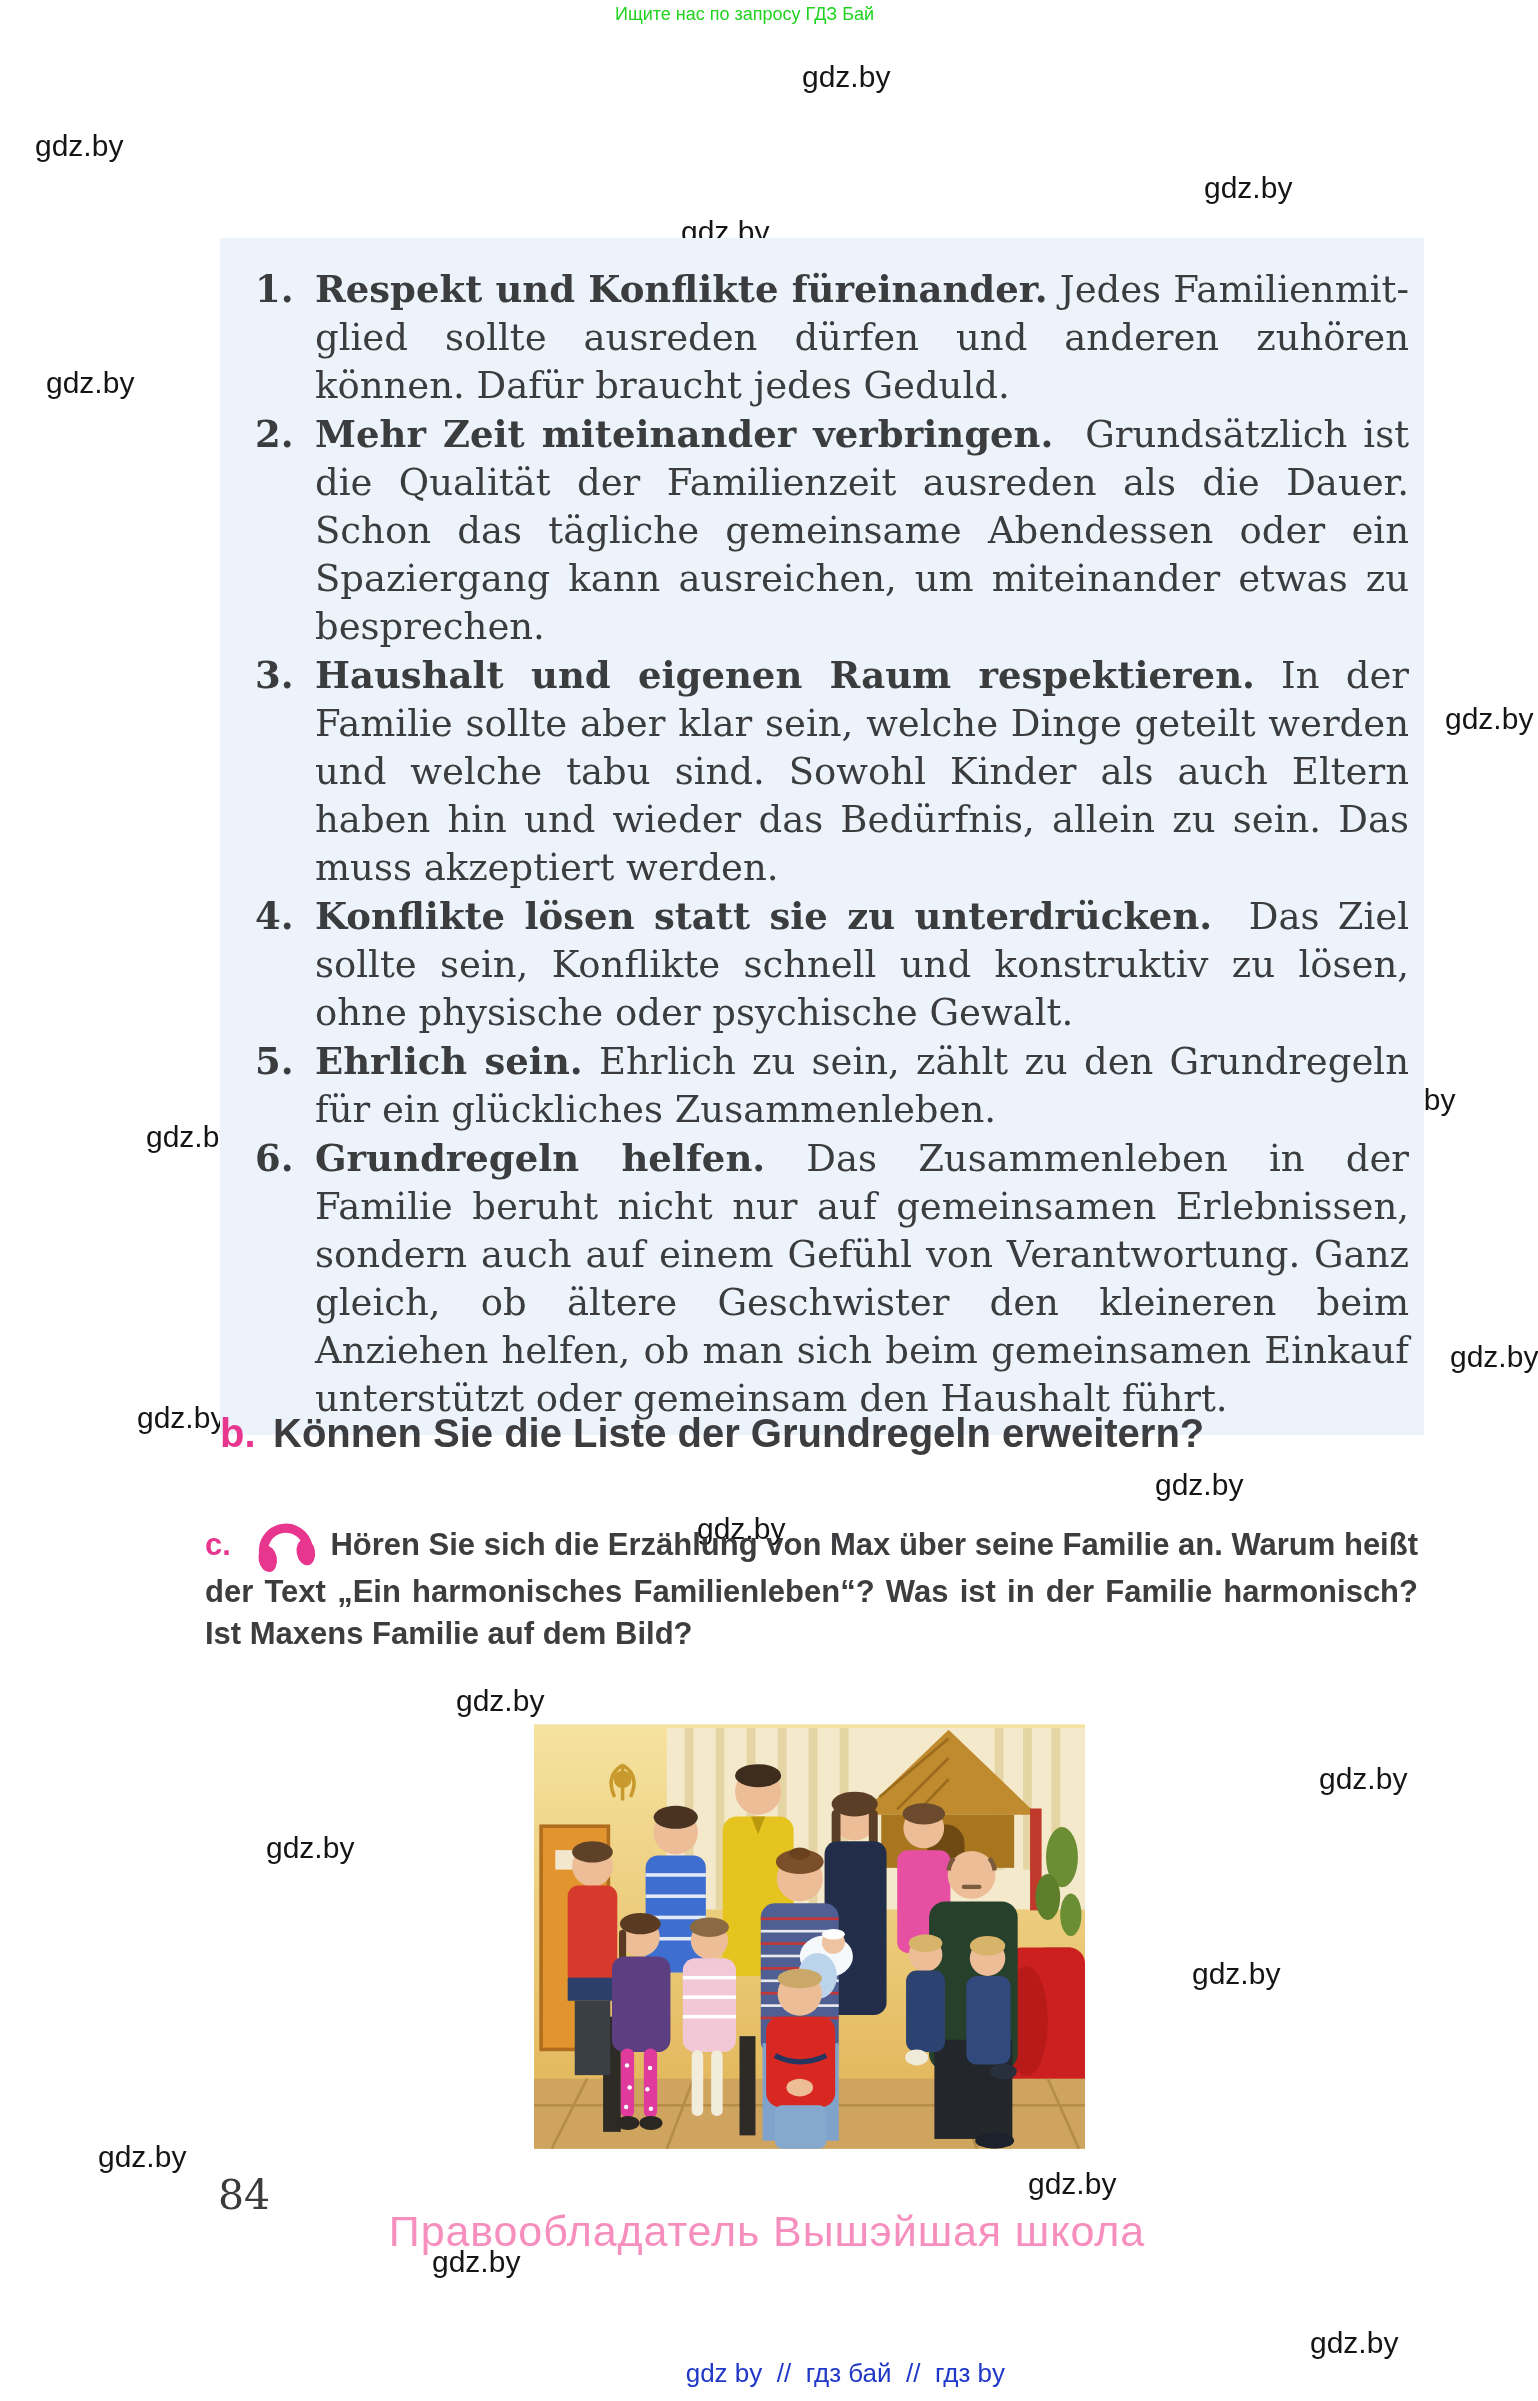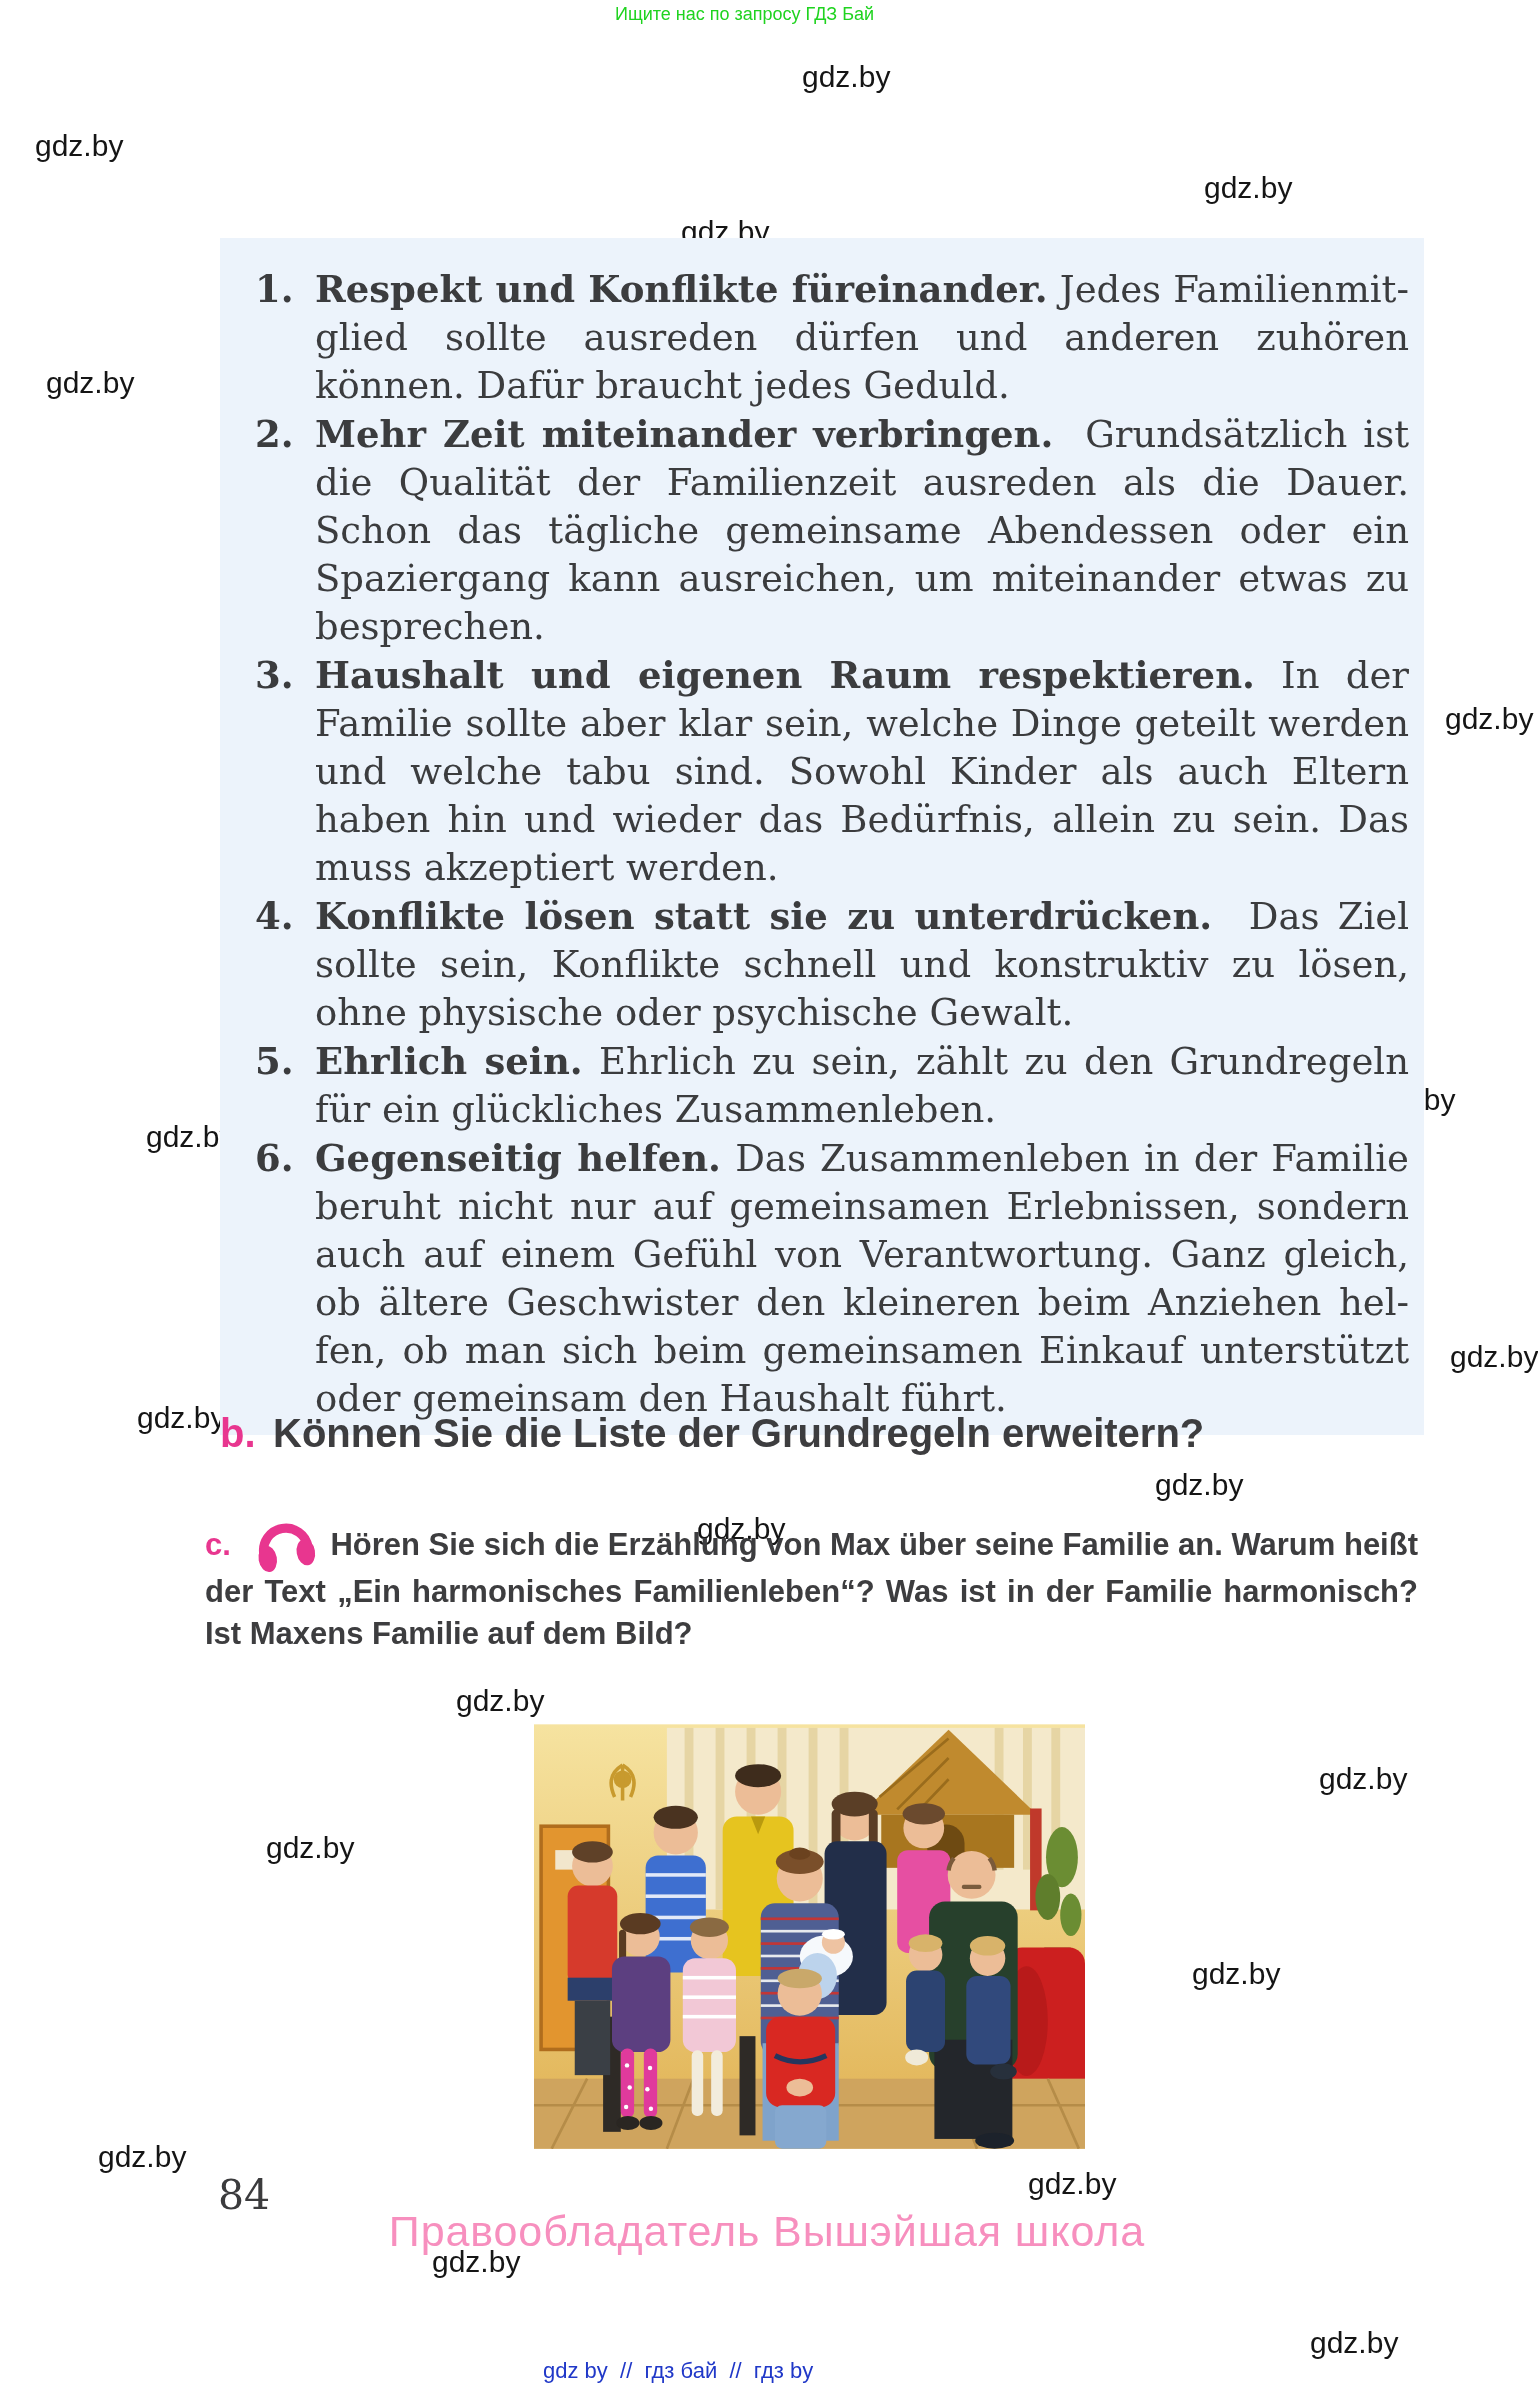--- a/index.html
+++ b/index.html
@@ -36,21 +36,21 @@
 
   
   .photo{left:534px;top:1724px;width:551px;height:425px;}
   .photo svg{display:block;}
 
   
   .page-num{left:218px;top:2143px;font-size:41px;color:#3b3b3d;
             font-family:"DejaVu Serif","Liberation Serif",serif;margin-top:28px;}
   .copyright{left:366px;top:2207px;width:802px;text-align:center;font-size:43px;
              letter-spacing:0.9px;color:#f78fbe;white-space:nowrap;}
-  .footer-links{left:543px;top:2358px;width:443px;text-align:left;font-size:22px;
+  .footer-links{left:562px;top:2358px;width:443px;text-align:right;font-size:26px;
                 color:#2038c8;white-space:pre;}
 </style>
 </head>
 <body>
 
 <div class="abs banner">Ищите нас по запросу ГДЗ Бай</div>
 
 <div>
     <span class="wm" style="left: 802px; top: 60px;">gdz.by</span>
     <span class="wm" style="left: 35px; top: 129px;">gdz.by</span>
@@ -93,21 +93,21 @@
   <div class="rule-item">
     <div class="rule-num">4.</div>
     <div class="rule-text"><b>Konflikte lösen statt sie zu unterdrücken.</b>&nbsp; <span>Das Ziel soll­te sein, Konflikte schnell und konstruktiv zu lösen, ohne physische oder psychische Gewalt.</span></div>
   </div>
   <div class="rule-item">
     <div class="rule-num">5.</div>
     <div class="rule-text"><b>Ehrlich sein.</b> <span>Ehrlich zu sein, zählt zu den Grundregeln für ein glückliches Zusammenleben.</span></div>
   </div>
   <div class="rule-item">
     <div class="rule-num">6.</div>
-    <div class="rule-text"><b>Gegenseitig helfen.</b> <span>Das Zusammenleben in der Familie beruht nicht nur auf gemeinsamen Erlebnissen, sondern auch auf einem Gefühl von Verantwortung. Ganz gleich, ob ältere Geschwister den kleineren beim Anziehen hel­fen, ob man sich beim gemeinsamen Einkauf unterstützt oder gemeinsam den Haushalt führt.</span></div>
+    <div class="rule-text"><b>Grundregeln helfen.</b> <span>Das Zusammenleben in der Familie beruht nicht nur auf gemeinsamen Erlebnissen, sondern auch auf einem Gefühl von Verantwortung. Ganz gleich, ob ältere Geschwister den kleineren beim Anziehen hel­fen, ob man sich beim gemeinsamen Einkauf unterstützt oder gemeinsam den Haushalt führt.</span></div>
   </div>
 </div>
 
 <div class="abs task-b">
   <span class="task-label">b.</span><span>Können Sie die Liste der Grundregeln erweitern?</span>
 </div>
 
 <div class="abs task-c">
   <span class="task-label">c.</span><span class="hp-icon"><svg viewBox="0 0 64 56" width="67" height="57">
         <path d="M10 36 a22 22 0 0 1 44 0" fill="none" stroke="#e8368f" stroke-width="9" stroke-linecap="round"></path>

